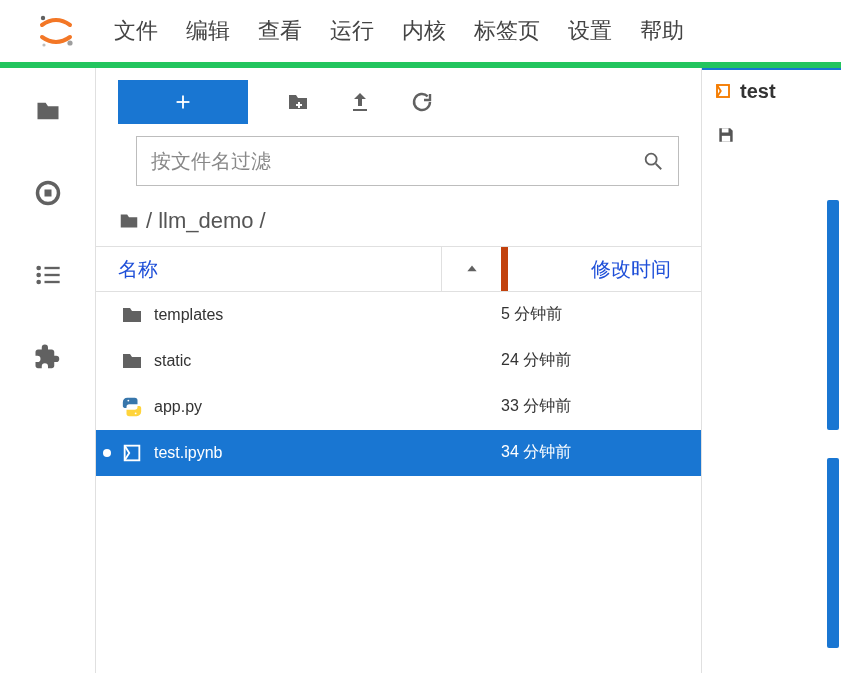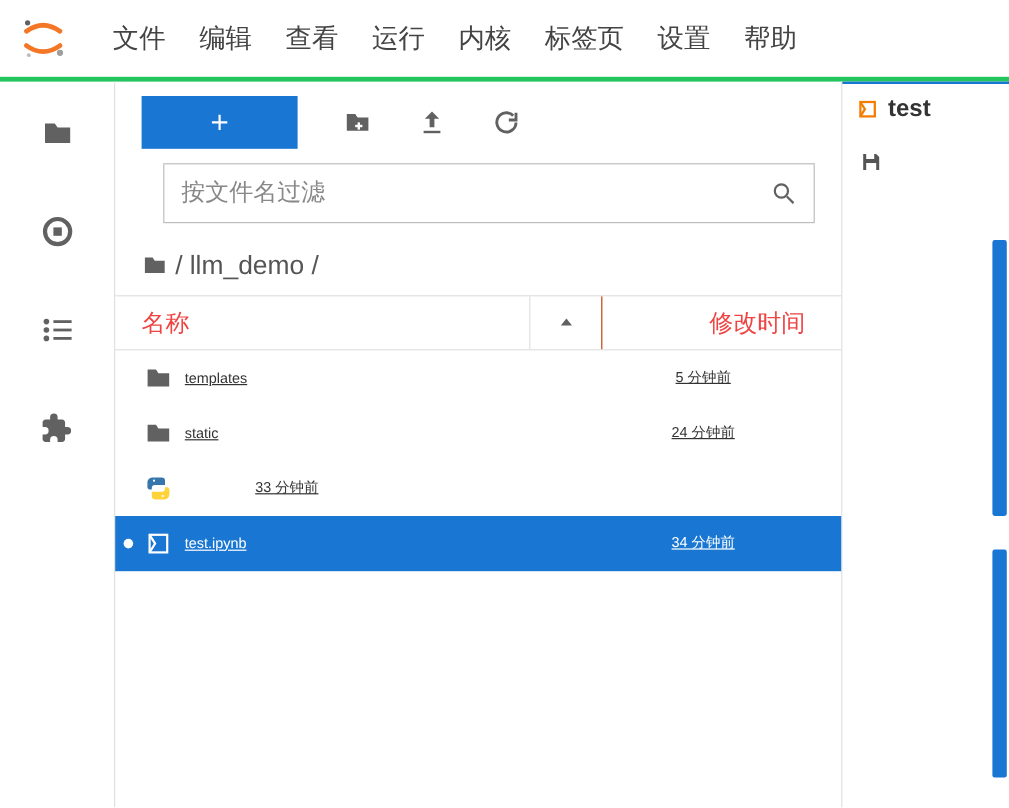--- a/index.html
+++ b/index.html
@@ -12,22 +12,22 @@
     height: 673px;
     overflow: hidden;
     position: relative;
   }
 
   
   .topbar {
     display: flex;
     align-items: center;
     height: 68px;
-    padding-left: 16px;
-    border-bottom: 4px solid #22c55e;
+    padding-left: 36px;
+    border-bottom: 6px solid #22c55e;
     gap: 24px;
   }
   .logo {
     width: 40px; height: 40px;
     margin-right: 12px;
     display:flex;align-items:center;justify-content:center;
   }
   .menu-item {
     font-size: 22px;
     color: #444;
@@ -101,38 +101,37 @@
     gap:6px;
   }
   .breadcrumb .root-ico { width:22px;height:22px;color:#616161; }
 
   .header-row {
     display:flex;align-items:center;
     border-top:1px solid #e0e0e0;
     border-bottom:1px solid #e0e0e0;
     height:46px;
     font-size:20px;
-    color:#ef4444;
+    color:#1d4ed8;
   }
   .col-name { flex:1; padding-left:22px; }
   .col-sort { width:60px; display:flex;align-items:center;justify-content:center;cursor:pointer;border-left:1px solid #e0e0e0;height:100%; }
-  .col-mod { width:200px; padding-right:30px; text-align:right;border-left:1px solid #c2410c;display:flex;align-items:center;justify-content:flex-end;height:100%; }
+  .col-mod { width:200px; padding-right:30px; text-align:right;border-left:7px solid #c2410c;display:flex;align-items:center;justify-content:flex-end;height:100%; }
 
   .row {
     display:flex;align-items:center;
     height:46px;
-    font-size:12px;
+    font-size:16px;
     border-bottom:1px solid transparent;
     cursor:pointer;
-    text-decoration:underline;
   }
   .row .indicator { width:22px; display:flex;align-items:center;justify-content:center; }
   .row .ico { width:28px;height:28px;margin-right:8px;display:flex;align-items:center;justify-content:center;color:#616161; }
   .row .name { flex:1; }
-  .row .mod { width:200px; padding-right:30px; text-align:center; }
+  .row .mod { width:200px; padding-right:30px; text-align:left; }
   .row.selected { background:#1976d2;color:#fff; }
   .row.selected .ico { color:#fff; }
   .row.selected .indicator::before { content:'';display:block;width:8px;height:8px;border-radius:50%;background:#fff; }
 
   
   .docarea {
     position:absolute;
     left:702px; top:68px;
     width:139px;
     height:calc(100% - 68px);
@@ -302,20 +301,21 @@
   <div class="row">
     <div class="indicator"></div>
     <div class="ico">
       <svg viewBox="0 0 24 24" width="22" height="22">
           <path d="M9 2h6c2 0 3 1 3 3v4H9c-2 0-3 1-3 3v1H4c-1 0-2-1-2-2V7c0-3 2-5 5-5z" fill="#3776ab"></path>
           <path d="M15 22H9c-2 0-3-1-3-3v-4h9c2 0 3-1 3-3v-1h2c1 0 2 1 2 2v4c0 3-2 5-5 5z" fill="#ffd43b"></path>
           <circle cx="8" cy="5" r="1" fill="#fff"></circle>
           <circle cx="16" cy="19" r="1" fill="#fff"></circle>
         </svg>
     </div>
+    <div class="name">app.py</div>
     <div class="mod">33 分钟前</div>
   </div>
   <div class="row selected">
     <div class="indicator"></div>
     <div class="ico">
       <svg viewBox="0 0 24 24" width="22" height="22" fill="none" stroke="currentColor" stroke-width="2">
           <rect x="4" y="4" width="16" height="16"></rect>
           <polyline points="4,4 9,12 4,20"></polyline>
         </svg>
     </div>

